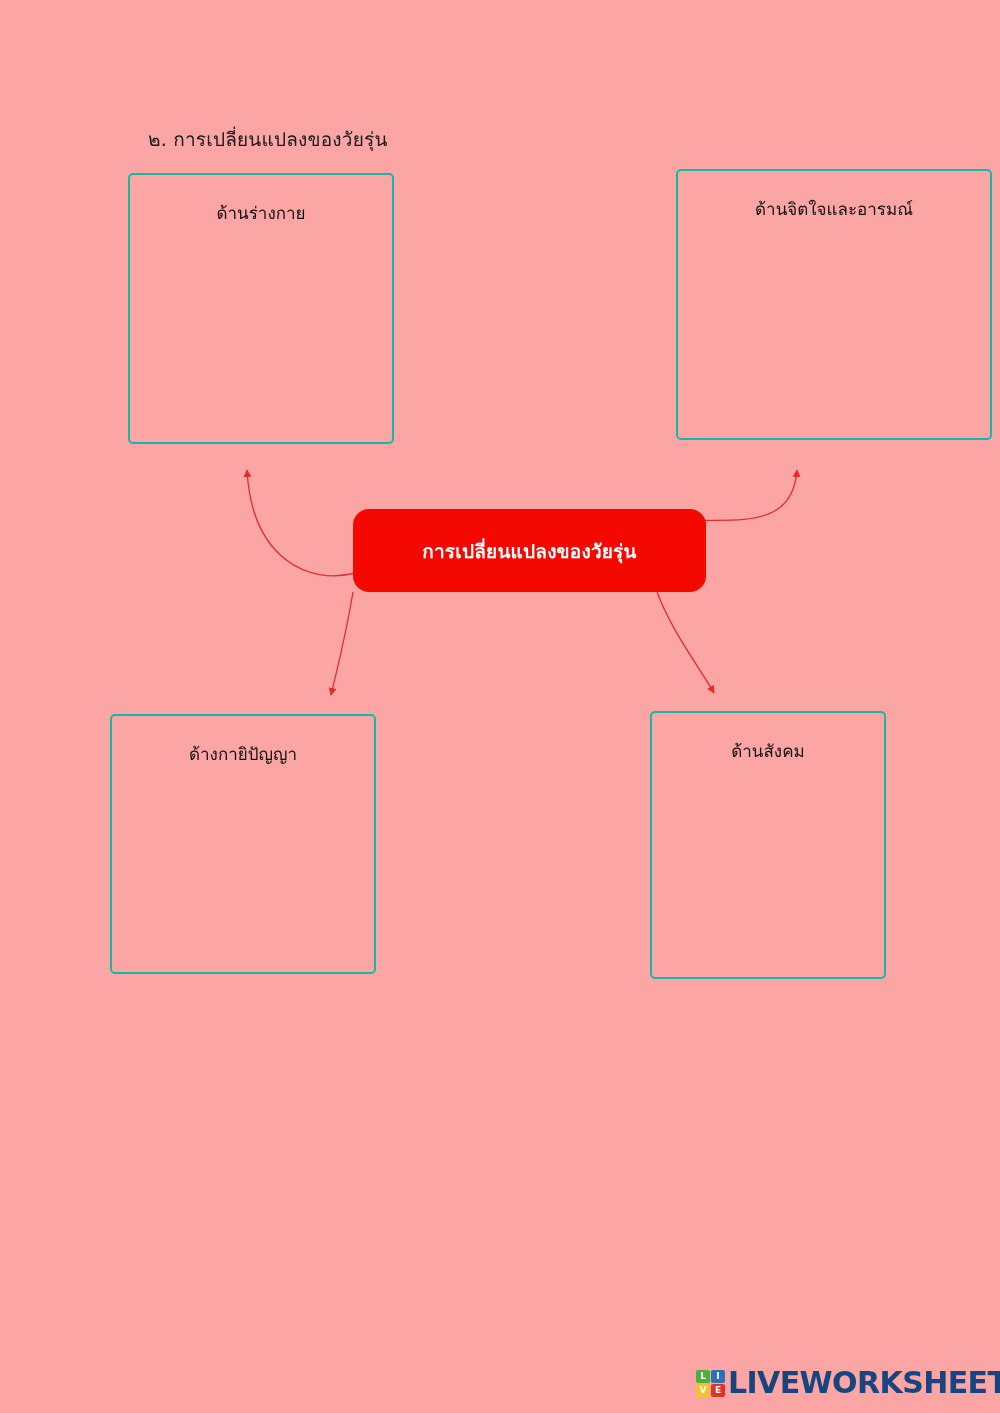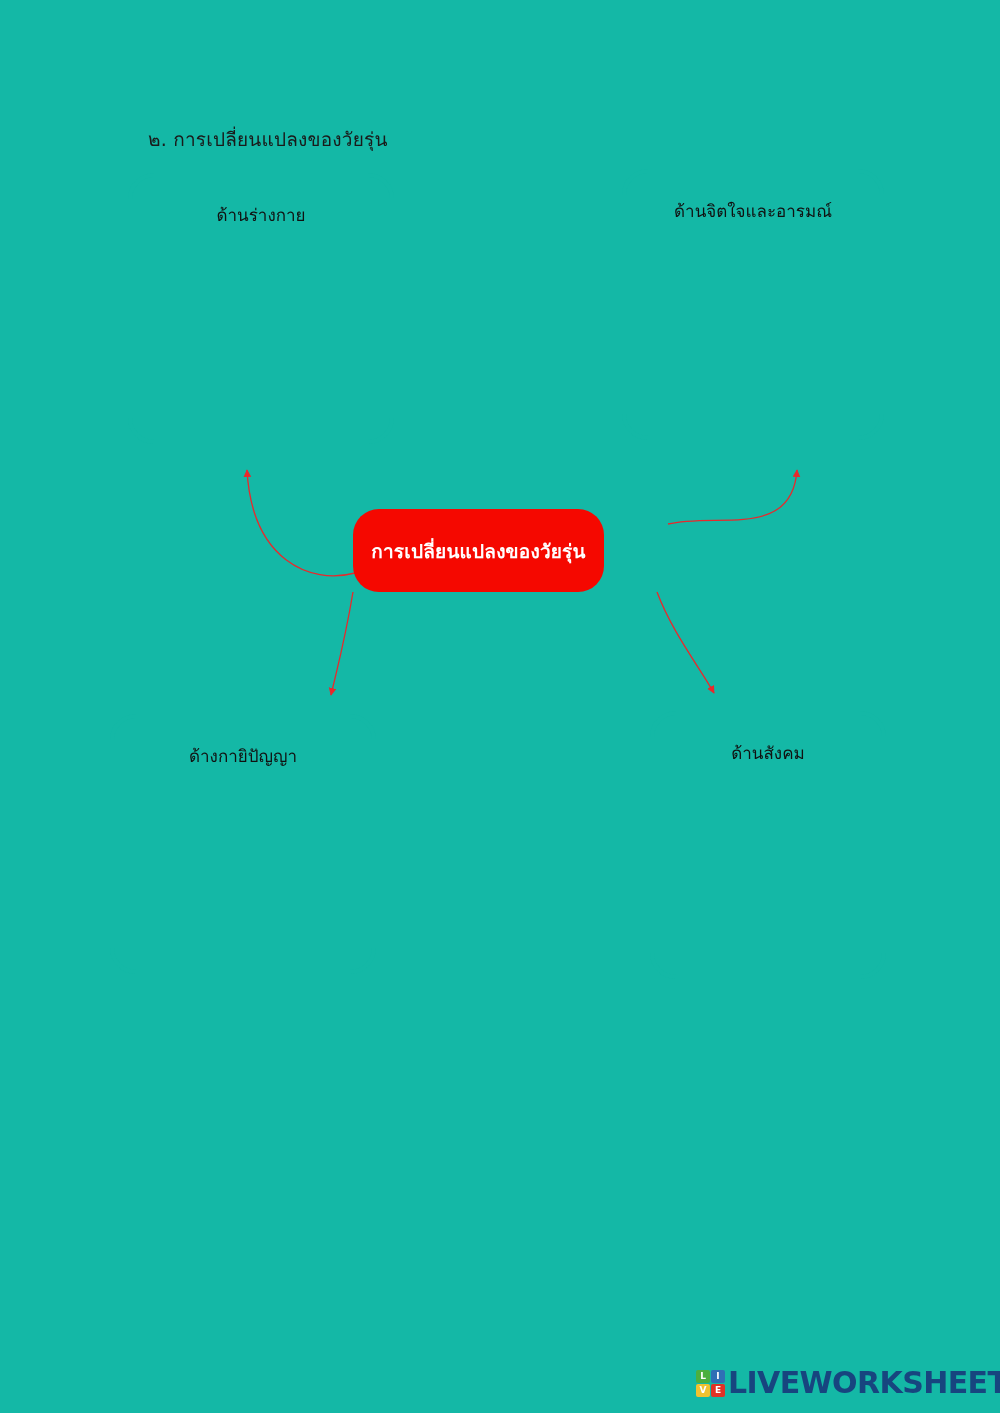--- a/index.html
+++ b/index.html
@@ -9,21 +9,21 @@
     background: #ffffff;
   }
   body {
     font-family: "DejaVu Sans", "Liberation Sans", sans-serif;
     color: #111111;
   }
   #page {
     position: relative;
     width: 1000px;
     height: 1413px;
-    background: #14b8a6;
+    background: #fca5a5;
     overflow: hidden;
   }
 
   
   .worksheet-title {
     position: absolute;
     left: 148px;
     top: 126px;
     font-size: 19px;
     line-height: 26px;
@@ -39,50 +39,50 @@
     top: 0;
     width: 1000px;
     height: 1413px;
     pointer-events: none;
   }
 
   
   .branch-box {
     position: absolute;
     box-sizing: border-box;
-    border: 4px solid #14b8a6;
-    border-radius: 26px;
+    border: 2px solid #14b8a6;
+    border-radius: 5px;
     background: transparent;
   }
   .branch-label {
     position: absolute;
     left: 0;
     right: 0;
     top: 26px;
     text-align: center;
     font-size: 17px;
     line-height: 24px;
     color: #111111;
     white-space: nowrap;
   }
 
   #box-physical   { left: 128px; top: 173px;  width: 266px; height: 271px; }
-  #box-emotional  { left: 622px; top: 169px;  width: 262px; height: 271px; }
+  #box-emotional  { left: 676px; top: 169px;  width: 316px; height: 271px; }
   #box-intellect  { left: 110px; top: 714px;  width: 266px; height: 260px; }
   #box-social     { left: 650px; top: 711px;  width: 236px; height: 268px; }
 
   
   #center-node {
     position: absolute;
     left: 353px;
     top: 509px;
-    width: 251px;
+    width: 353px;
     height: 83px;
     background: #f50800;
-    border-radius: 26px;
+    border-radius: 16px;
     display: flex;
     align-items: center;
     justify-content: center;
   }
   #center-node .center-label {
     color: #ffffff;
     font-size: 19px;
     font-weight: bold;
     line-height: 26px;
     white-space: nowrap;

